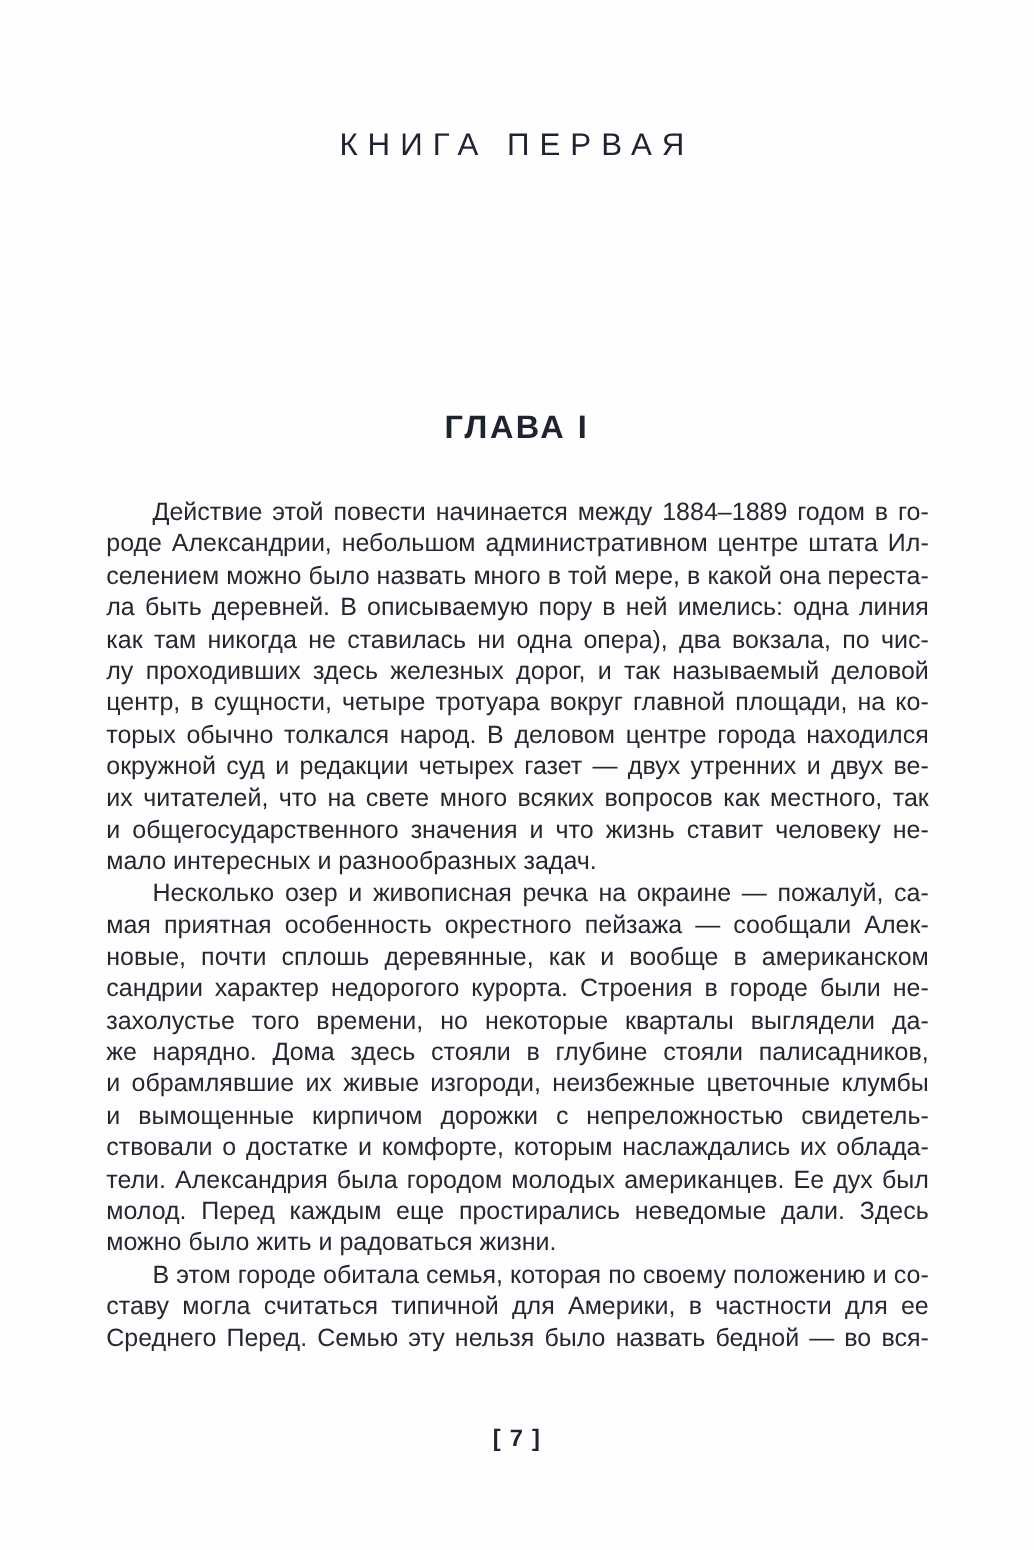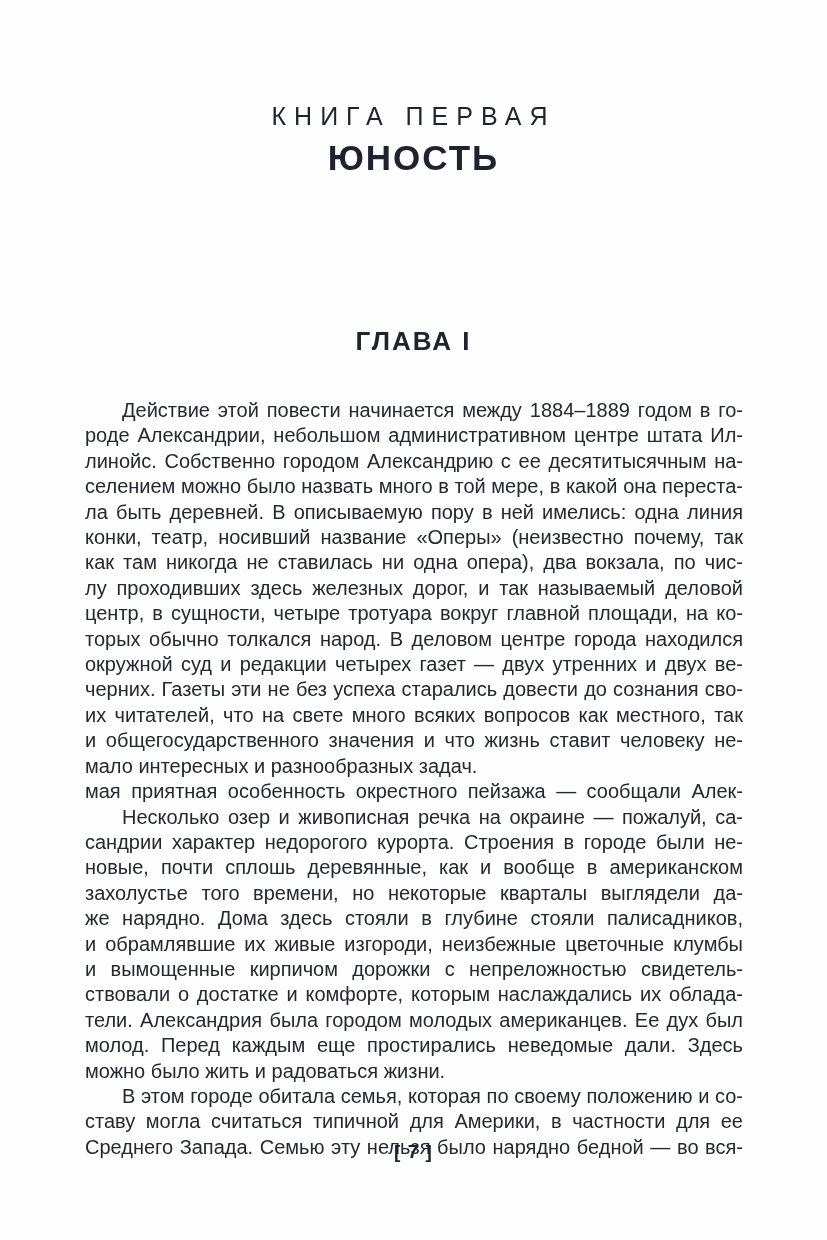--- a/index.html
+++ b/index.html
@@ -89,48 +89,44 @@
     font-weight: 700;
     letter-spacing: 1px;
     color: var(--heading);
   }
 </style>
 </head>
 <body>
 
 <div class="book-page">
   <div class="part-heading">КНИГА ПЕРВАЯ</div>
-  <div class="part-title">ЮНОСТЬ</div>
   <div class="chapter-heading">ГЛАВА I</div>
   <div class="body-text">
       <div class="text-line first-line">Действие этой повести начинается между 1884–1889 годом в го-</div>
       <div class="text-line">роде Александрии, небольшом административном центре штата Ил-</div>
-      <div class="text-line">линойс. Собственно городом Александрию с ее десятитысячным на-</div>
       <div class="text-line">селением можно было назвать много в той мере, в какой она переста-</div>
       <div class="text-line">ла быть деревней. В описываемую пору в ней имелись: одна линия</div>
-      <div class="text-line">конки, театр, носивший название «Оперы» (неизвестно почему, так</div>
       <div class="text-line">как там никогда не ставилась ни одна опера), два вокзала, по чис-</div>
       <div class="text-line">лу проходивших здесь железных дорог, и так называемый деловой</div>
       <div class="text-line">центр, в сущности, четыре тротуара вокруг главной площади, на ко-</div>
       <div class="text-line">торых обычно толкался народ. В деловом центре города находился</div>
       <div class="text-line">окружной суд и редакции четырех газет — двух утренних и двух ве-</div>
-      <div class="text-line">черних. Газеты эти не без успеха старались довести до сознания сво-</div>
       <div class="text-line">их читателей, что на свете много всяких вопросов как местного, так</div>
       <div class="text-line">и общегосударственного значения и что жизнь ставит человеку не-</div>
       <div class="text-line para-end">мало интересных и разнообразных задач.</div>
+      <div class="text-line first-line">Несколько озер и живописная речка на окраине — пожалуй, са-</div>
       <div class="text-line">мая приятная особенность окрестного пейзажа — сообщали Алек-</div>
-      <div class="text-line first-line">Несколько озер и живописная речка на окраине — пожалуй, са-</div>
+      <div class="text-line">новые, почти сплошь деревянные, как и вообще в американском</div>
       <div class="text-line">сандрии характер недорогого курорта. Строения в городе были не-</div>
-      <div class="text-line">новые, почти сплошь деревянные, как и вообще в американском</div>
       <div class="text-line">захолустье того времени, но некоторые кварталы выглядели да-</div>
       <div class="text-line">же нарядно. Дома здесь стояли в глубине стояли палисадников,</div>
       <div class="text-line">и обрамлявшие их живые изгороди, неизбежные цветочные клумбы</div>
       <div class="text-line">и вымощенные кирпичом дорожки с непреложностью свидетель-</div>
       <div class="text-line">ствовали о достатке и комфорте, которым наслаждались их облада-</div>
       <div class="text-line">тели. Александрия была городом молодых американцев. Ее дух был</div>
       <div class="text-line">молод. Перед каждым еще простирались неведомые дали. Здесь</div>
       <div class="text-line para-end">можно было жить и радоваться жизни.</div>
       <div class="text-line first-line">В этом городе обитала семья, которая по своему положению и со-</div>
       <div class="text-line">ставу могла считаться типичной для Америки, в частности для ее</div>
-      <div class="text-line">Среднего Запада. Семью эту нельзя было нарядно бедной — во вся-</div>
+      <div class="text-line">Среднего Перед. Семью эту нельзя было назвать бедной — во вся-</div>
     </div>
   <div class="page-number">[ 7 ]</div>
 </div>
 
 </body></html>

